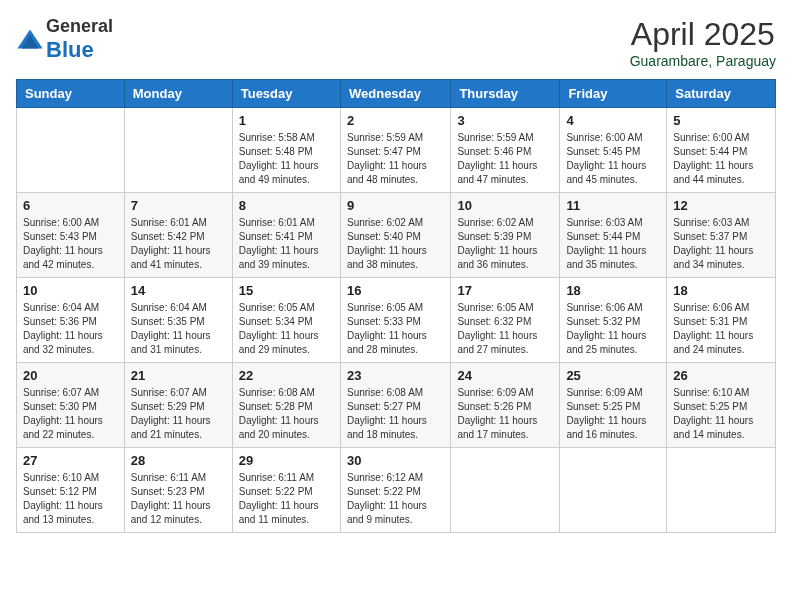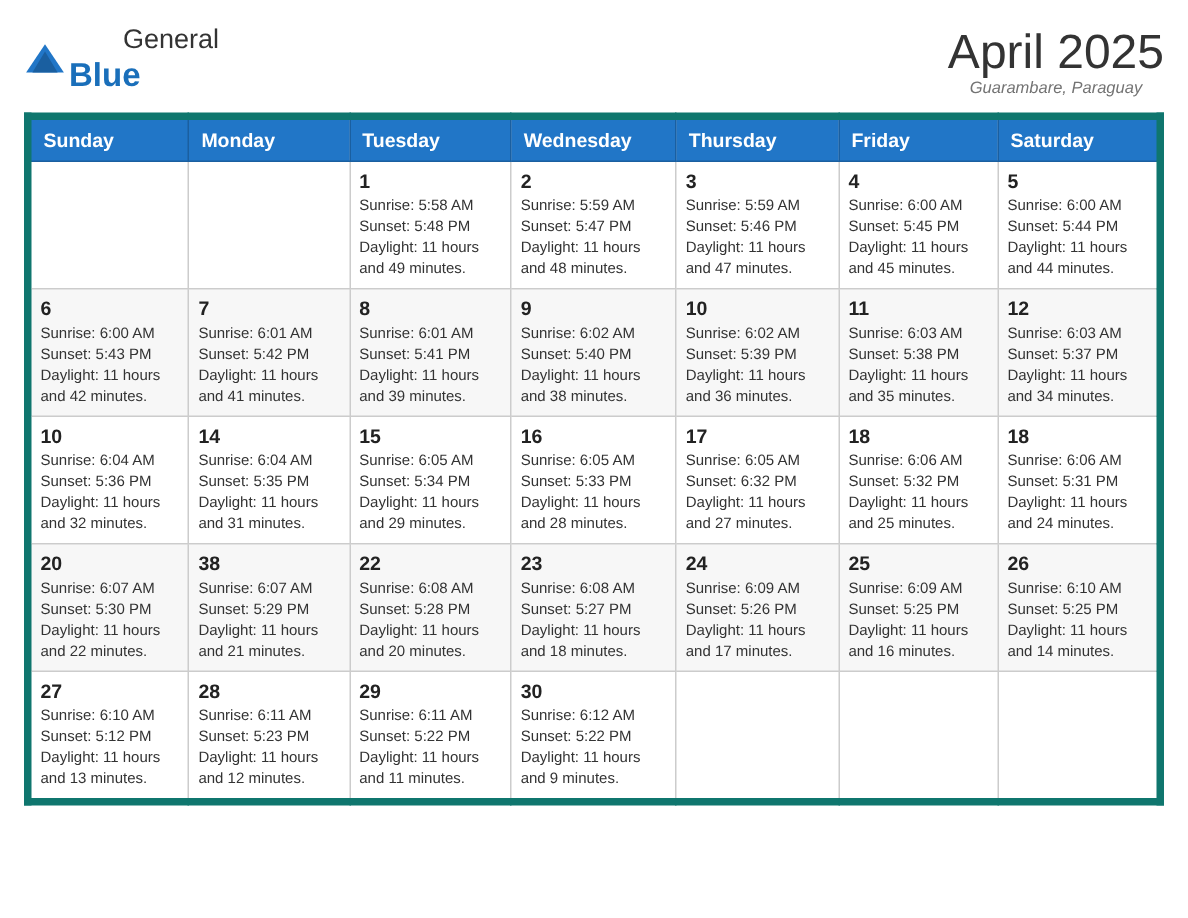--- a/index.html
+++ b/index.html
@@ -15,51 +15,49 @@
       justify-content: space-between;
       align-items: flex-start;
       margin-bottom: 10px;
     }
     .logo {
       display: flex;
       align-items: center;
     }
     .logo-text-general {
       font-size: 18px;
-      font-weight: normal;
+      font-weight: bold;
       color: #333;
-      margin-left: 36px;
     }
     .logo-text-blue {
       font-size: 22px;
       font-weight: bold;
       color: #1a6fba;
     }
     .logo-icon {
       width: 28px;
       height: 28px;
       margin-right: 2px;
     }
     .title-area {
       text-align: center;
     }
     .month-title {
       font-size: 32px;
       color: #333;
       font-weight: normal;
     }
     .subtitle {
-      font-size: 11px;
-      color: #737373;
-      font-style: italic;
+      font-size: 14px;
+      color: #14532d;
     }
     .calendar {
       width: 100%;
       border-collapse: collapse;
-      border: 5px solid #0f766e;
+      border: 1px solid #0f766e;
     }
     .calendar th {
       background-color: #2176c7;
       color: #fff;
       text-align: left;
       padding: 6px 8px;
       font-size: 13px;
       border: 1px solid #1a5fa0;
     }
     .calendar td {
@@ -187,21 +185,21 @@
         </td>
         <td>
           <div class="day-num">10</div>
           <div class="day-info">Sunrise: 6:02 AM
 Sunset: 5:39 PM
 Daylight: 11 hours and 36 minutes.</div>
         </td>
         <td>
           <div class="day-num">11</div>
           <div class="day-info">Sunrise: 6:03 AM
-Sunset: 5:38 PM
+Sunset: 5:44 PM
 Daylight: 11 hours and 35 minutes.</div>
         </td>
         <td>
           <div class="day-num">12</div>
           <div class="day-info">Sunrise: 6:03 AM
 Sunset: 5:37 PM
 Daylight: 11 hours and 34 minutes.</div>
         </td>
       </tr>
       <tr>
@@ -249,21 +247,21 @@
         </td>
       </tr>
       <tr>
         <td>
           <div class="day-num">20</div>
           <div class="day-info">Sunrise: 6:07 AM
 Sunset: 5:30 PM
 Daylight: 11 hours and 22 minutes.</div>
         </td>
         <td>
-          <div class="day-num">38</div>
+          <div class="day-num">21</div>
           <div class="day-info">Sunrise: 6:07 AM
 Sunset: 5:29 PM
 Daylight: 11 hours and 21 minutes.</div>
         </td>
         <td>
           <div class="day-num">22</div>
           <div class="day-info">Sunrise: 6:08 AM
 Sunset: 5:28 PM
 Daylight: 11 hours and 20 minutes.</div>
         </td>

